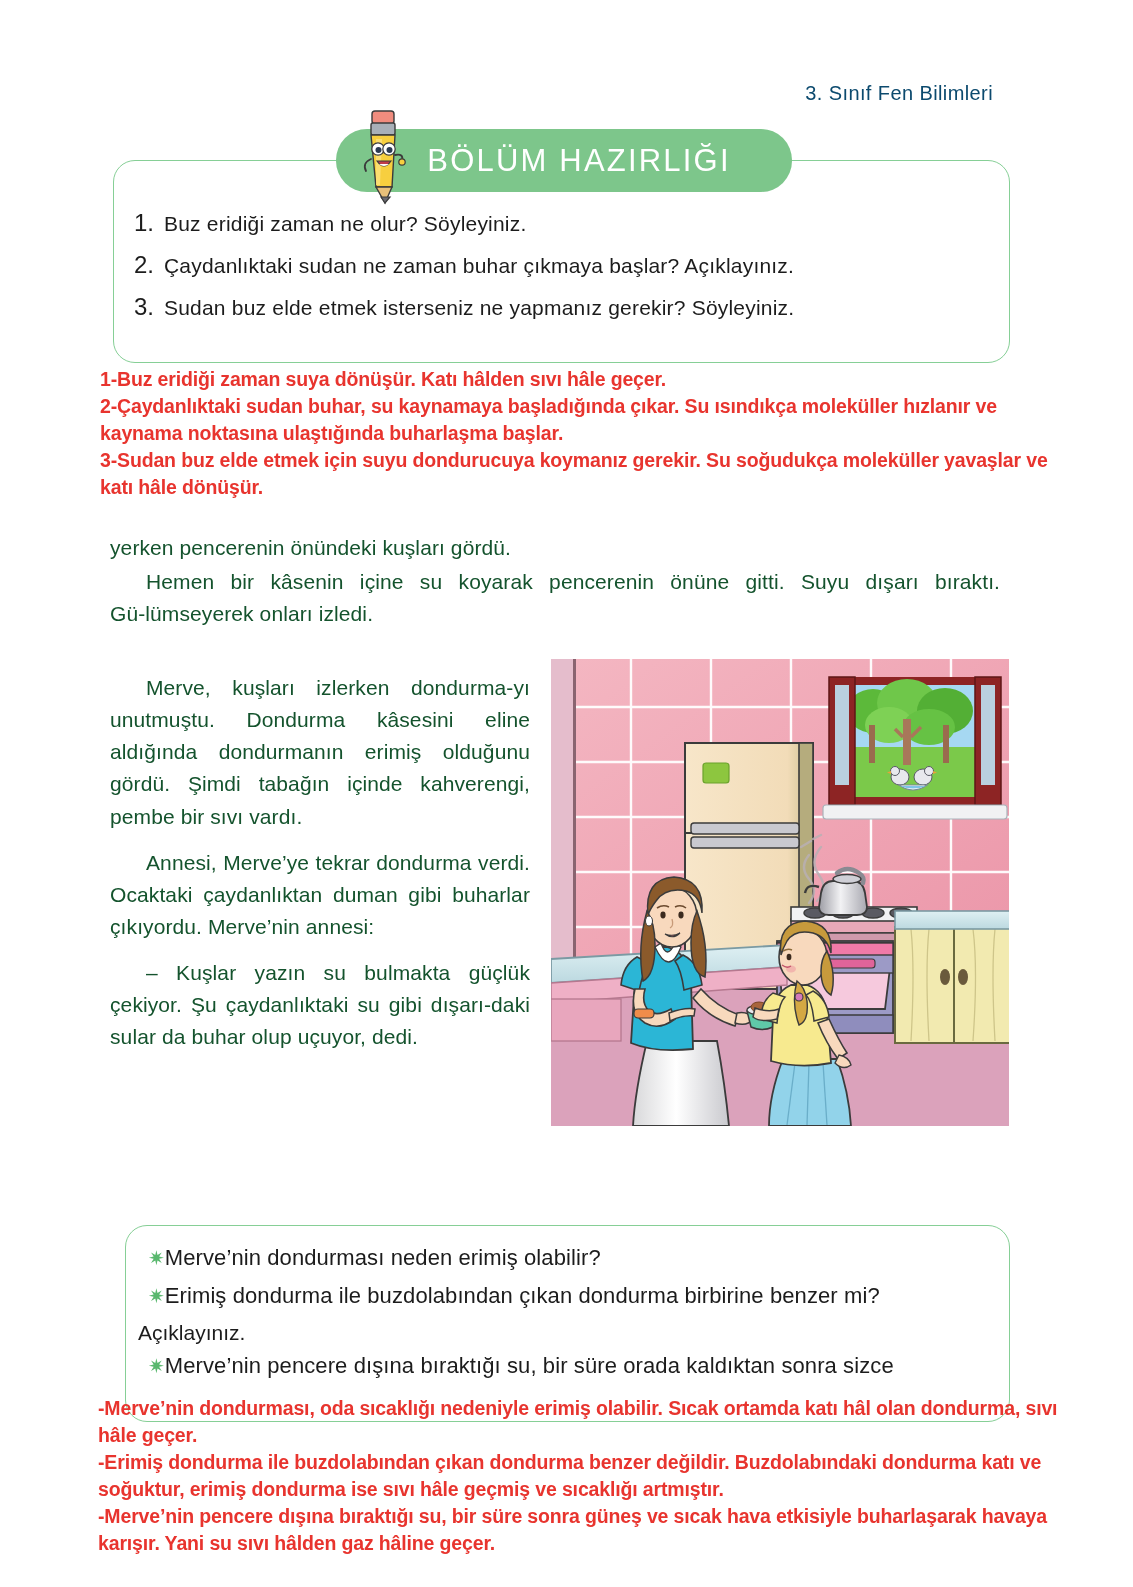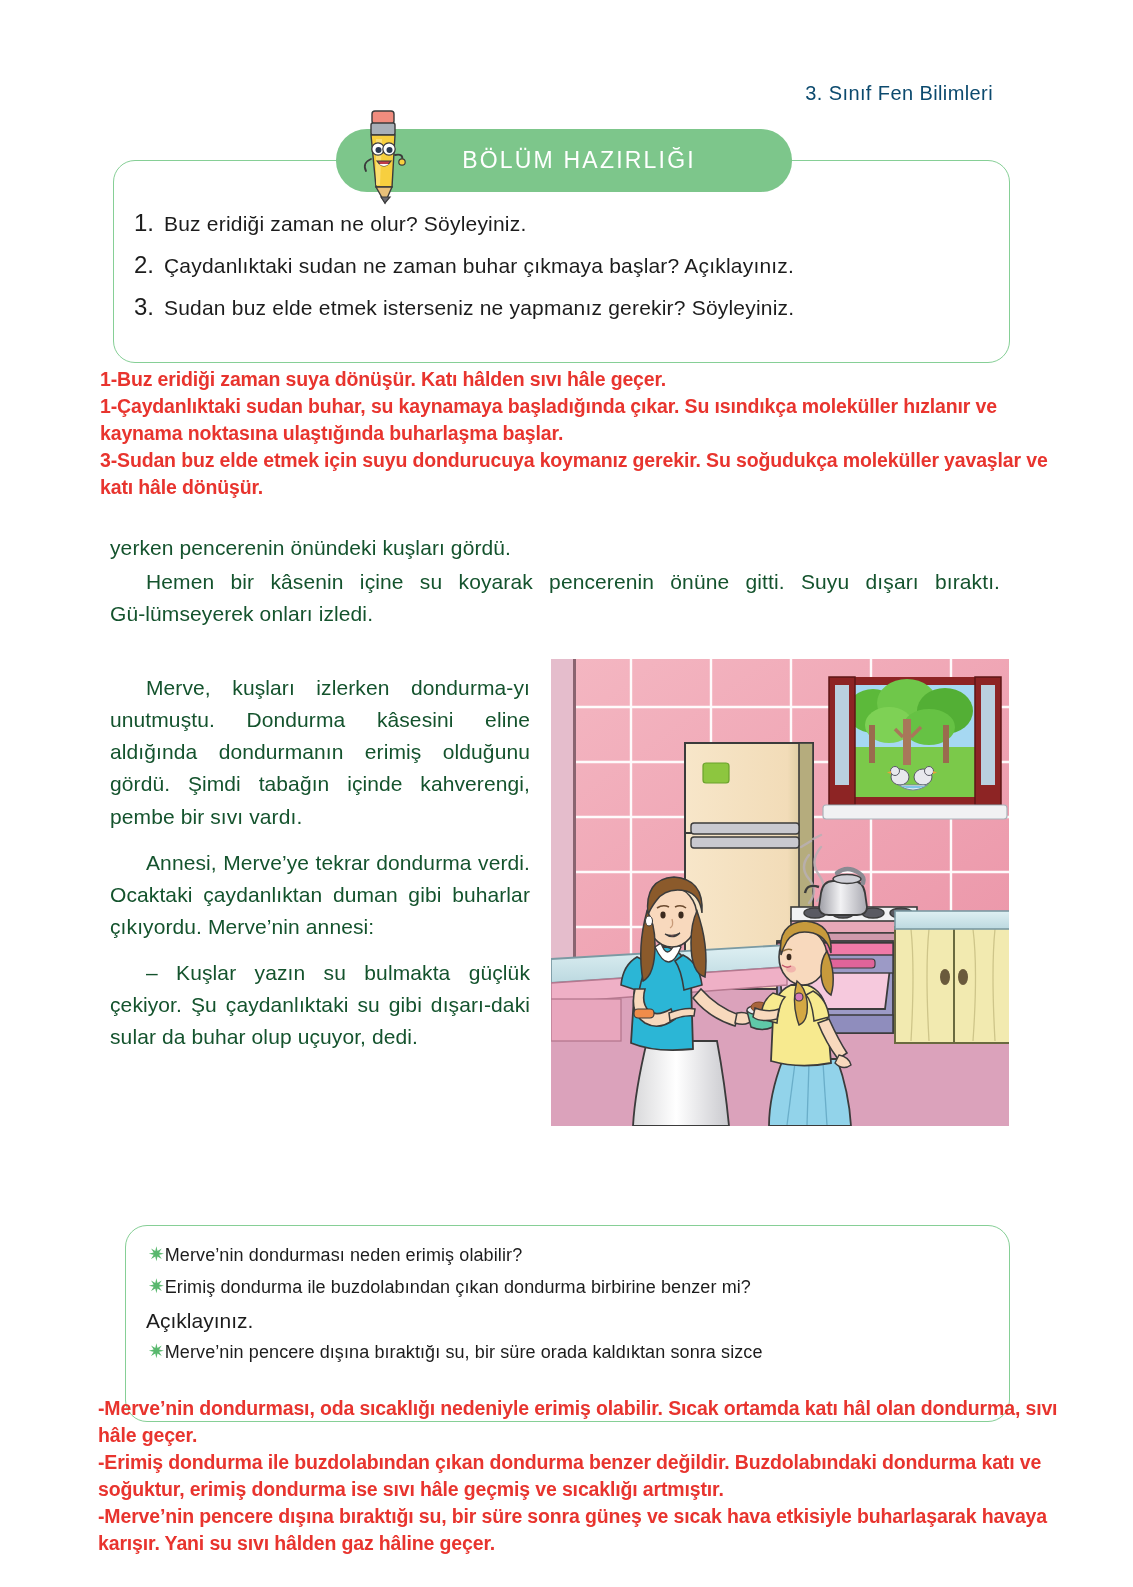--- a/index.html
+++ b/index.html
@@ -41,21 +41,21 @@
     top: -32px;
     width: 456px;
     height: 63px;
     background: #7dc68b;
     border-radius: 31px;
     display: flex;
     align-items: center;
     justify-content: center;
   }
   .prep-banner-title {
-    font-size: 23px;
+    font-size: 31px;
     color: #ffffff;
     letter-spacing: 2.2px;
     font-weight: 400;
     padding-left: 30px;
   }
   .pencil-mascot {
     position: absolute;
     left: 238px;
     top: -52px;
     width: 60px;
@@ -161,32 +161,32 @@
     align-items: baseline;
     margin-bottom: 6px;
   }
   .qb-star {
     color: #59b86e;
     font-size: 20px;
     flex: 0 0 30px;
     padding-left: 14px;
   }
   .qb-text {
-    font-size: 18px;
+    font-size: 22px;
     color: #1c1c1c;
     line-height: 1.45;
     letter-spacing: 0.1px;
     flex: 1;
     text-align: justify;
   }
   .qb-cont {
     font-size: 21px;
     color: #1c1c1c;
     line-height: 1.45;
-    margin-left: 12px;
+    margin-left: 4px;
   }
 </style>
 </head>
 <body>
 
 <div class="page-header">3. Sınıf Fen Bilimleri</div>
 
 <div class="prep-box">
 
   <svg class="pencil-mascot" viewBox="0 0 60 98">
@@ -224,21 +224,21 @@
     </div>
     <div class="q-row">
       <span class="q-num">3.</span>
       <span class="q-text">Sudan buz elde etmek isterseniz ne yapmanız gerekir? Söyleyiniz.</span>
     </div>
   </div>
 </div>
 
 <div class="red-block" id="red-top">
   <span class="red-line">1-Buz eridiği zaman suya dönüşür. Katı hâlden sıvı hâle geçer.</span>
-  <span class="red-line">1-Çaydanlıktaki sudan buhar, su kaynamaya başladığında çıkar. Su ısındıkça moleküller hızlanır ve kaynama noktasına ulaştığında buharlaşma başlar.</span>
+  <span class="red-line">2-Çaydanlıktaki sudan buhar, su kaynamaya başladığında çıkar. Su ısındıkça moleküller hızlanır ve kaynama noktasına ulaştığında buharlaşma başlar.</span>
   <span class="red-line">3-Sudan buz elde etmek için suyu dondurucuya koymanız gerekir. Su soğudukça moleküller yavaşlar ve katı hâle dönüşür.</span>
 </div>
 
 <div class="narr" id="narr-top">
   <p>yerken pencerenin önündeki kuşları gördü.</p>
   <p class="indent">Hemen bir kâsenin içine su koyarak pencerenin önüne gitti. Suyu dışarı bıraktı. Gü‑lümseyerek onları izledi.</p>
 </div>
 
 <div class="narr" id="narr-col">
   <p>Merve, kuşları izlerken dondurma‑yı unutmuştu. Dondurma kâsesini eline aldığında dondurmanın erimiş olduğunu gördü. Şimdi tabağın içinde kahverengi, pembe bir sıvı vardı.</p>

